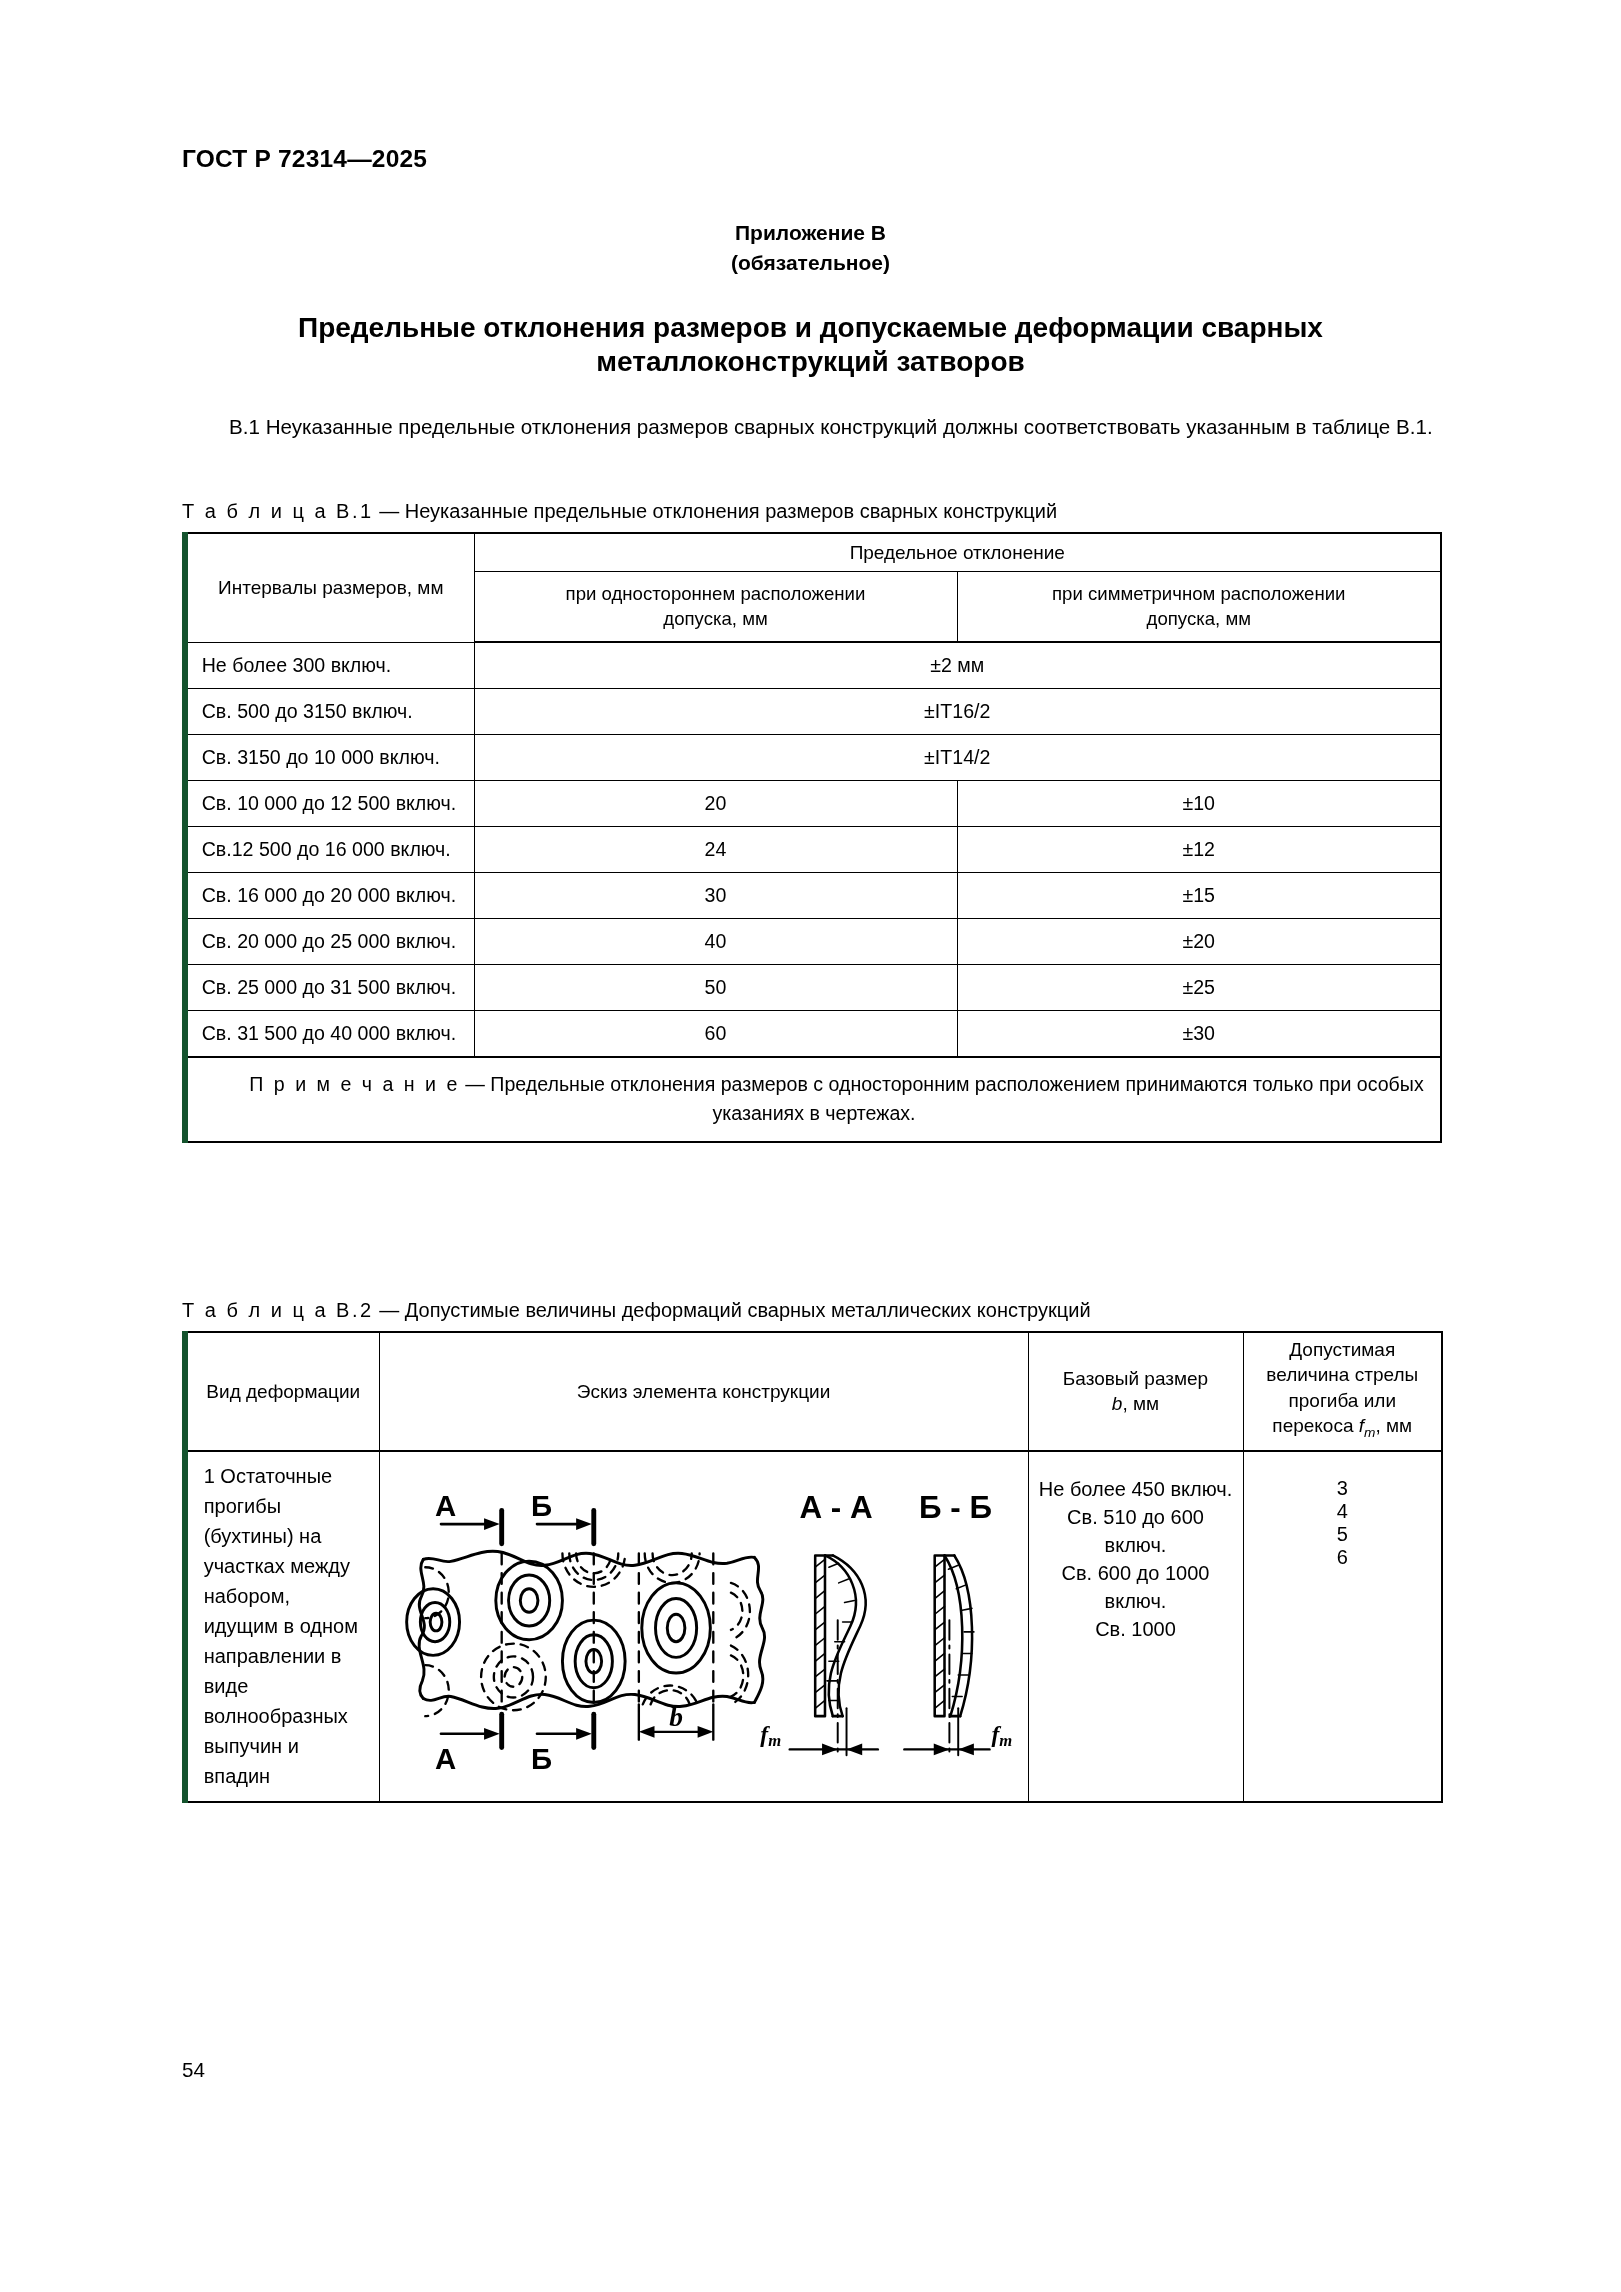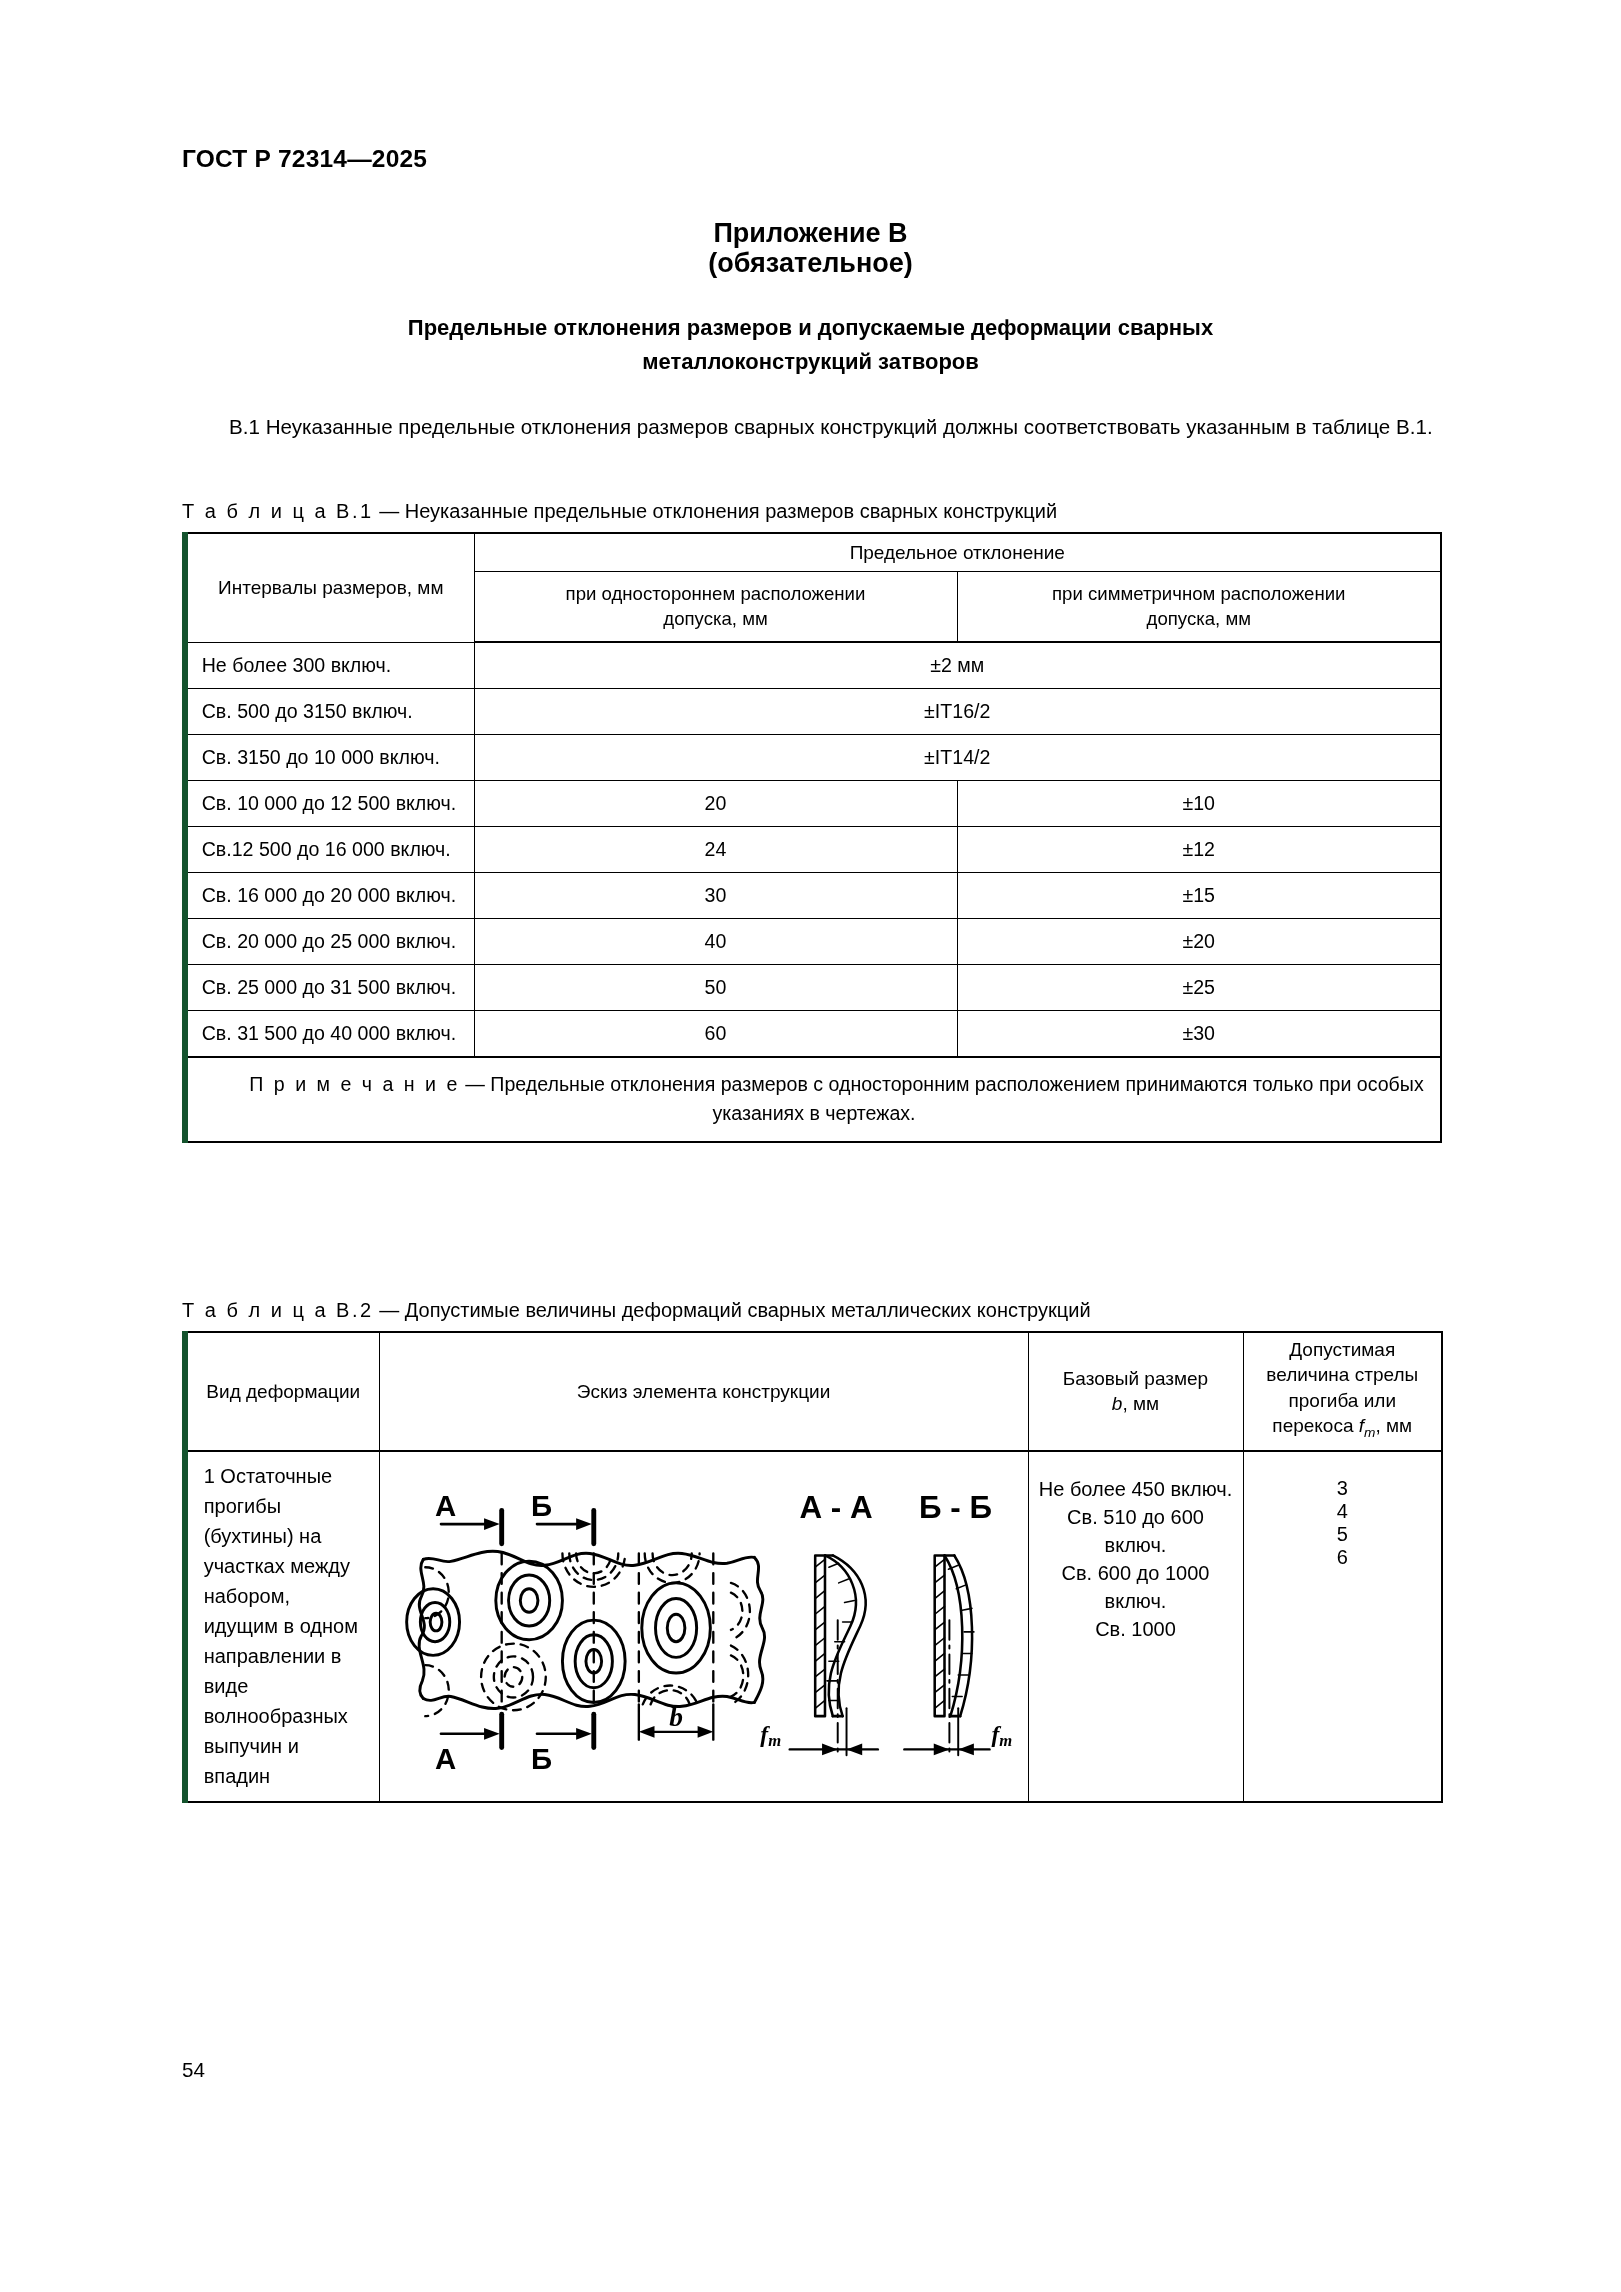--- a/index.html
+++ b/index.html
@@ -33,31 +33,31 @@
 
   
   .appendix-block {
     position: absolute;
     left: 182px;
     top: 218px;
     width: 1257px;
     text-align: center;
   }
   .appendix-line {
-    font-size: 27px;
+    font-size: 21px;
     font-weight: bold;
     line-height: 30px;
   }
   .appendix-title {
     position: absolute;
     left: 182px;
     top: 311px;
     width: 1257px;
     text-align: center;
-    font-size: 22px;
+    font-size: 28px;
     font-weight: bold;
     line-height: 34px;
   }
 
   
   .para {
     position: absolute;
     font-size: 20.6px;
     line-height: 29px;
     text-align: justify;

